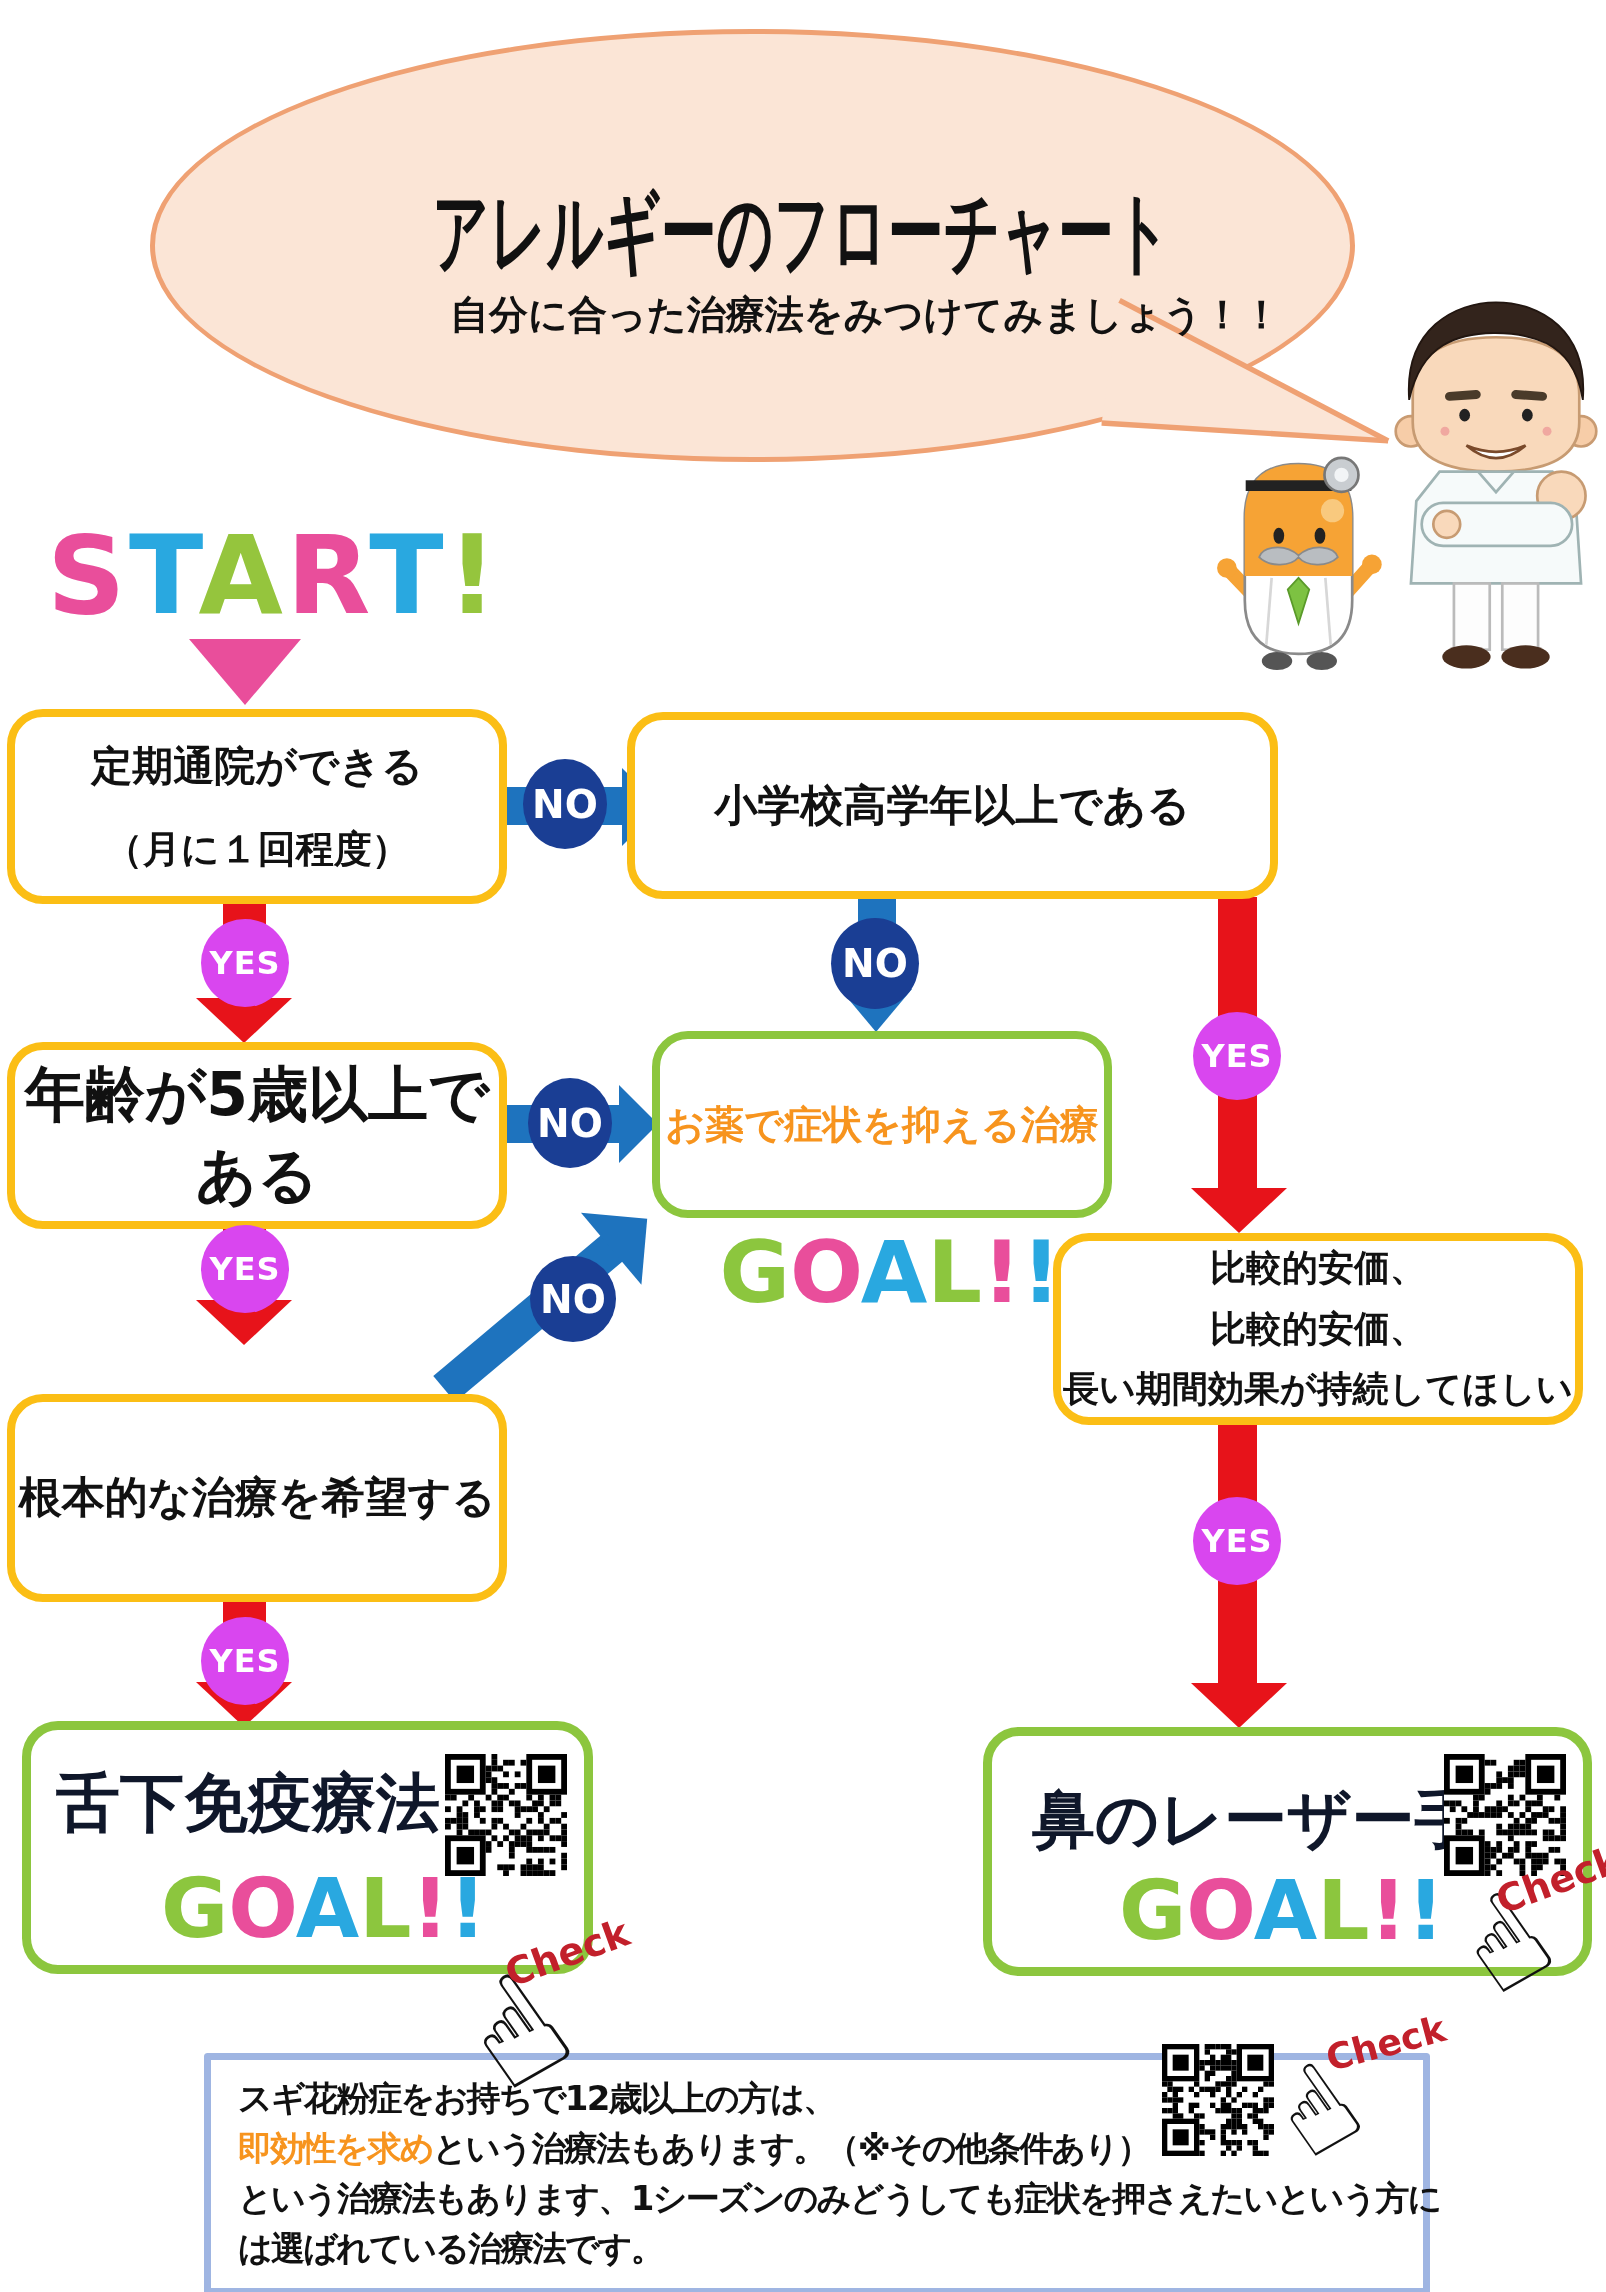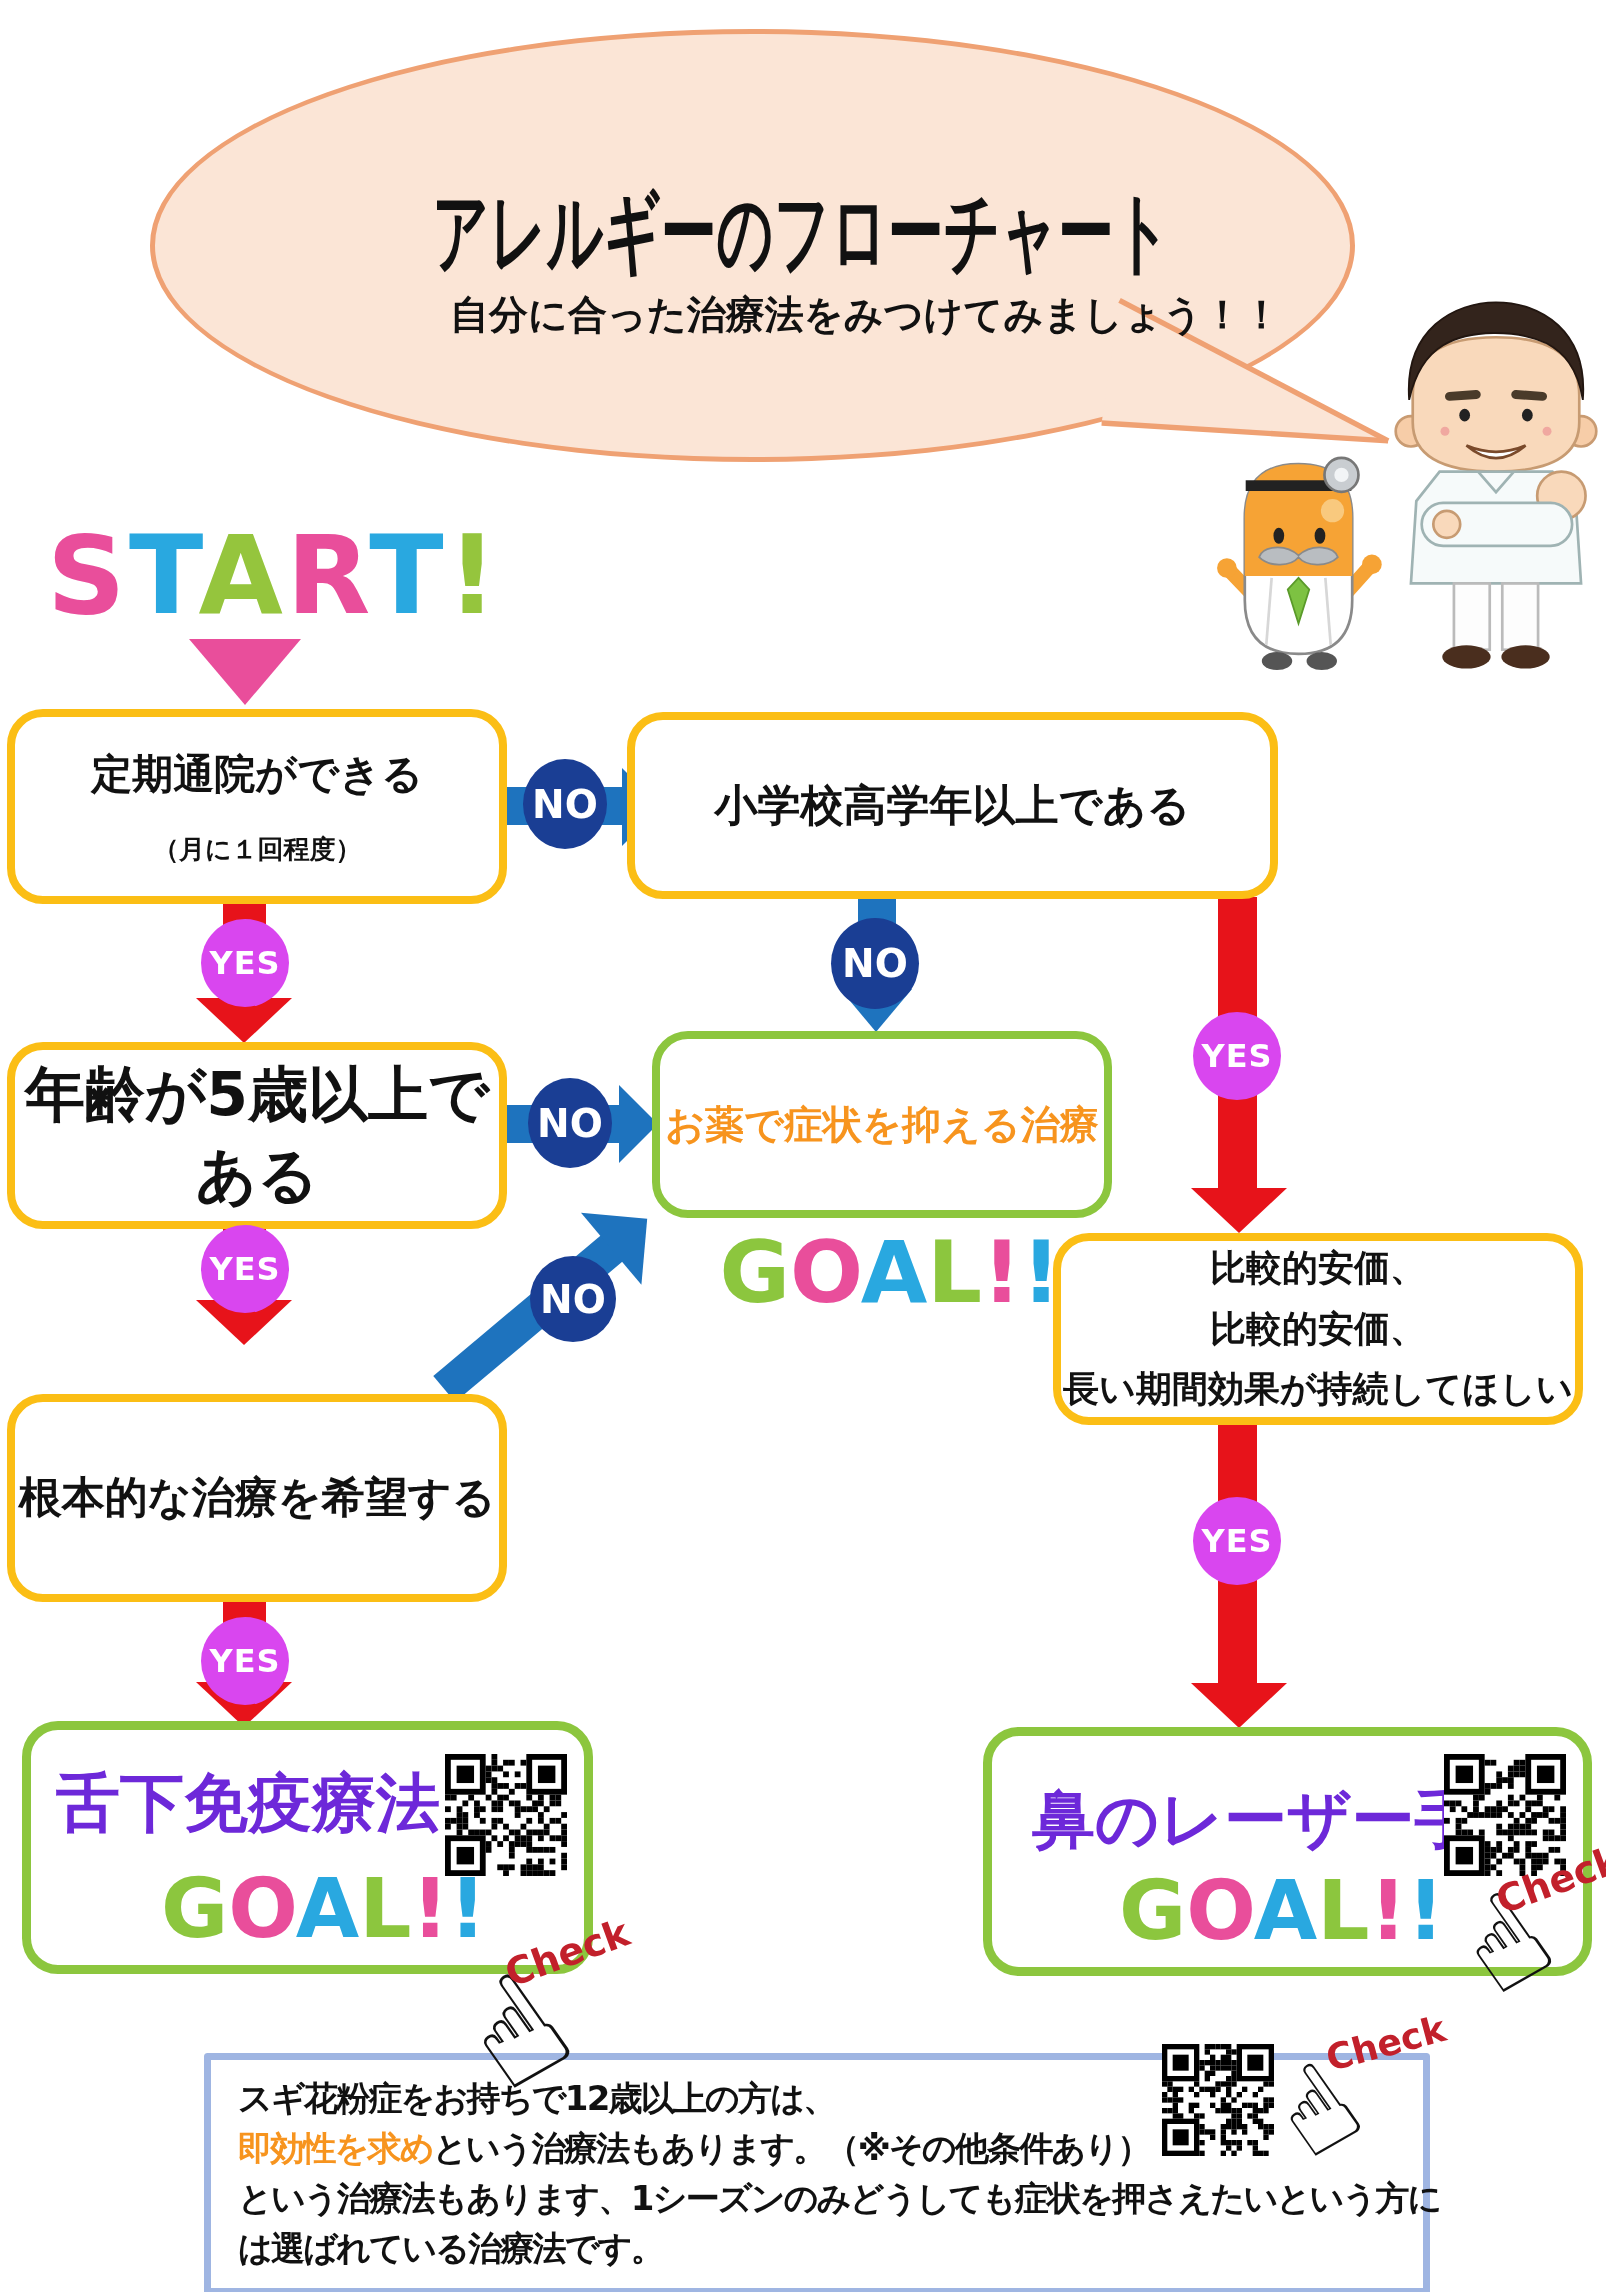--- a/index.html
+++ b/index.html
@@ -19,21 +19,21 @@
   
   .start{left:47px;top:521px;font-size:109px;letter-spacing:3.6px;line-height:1;}
   .start-tri{left:189px;top:639px;width:0;height:0;border-left:56px solid transparent;
              border-right:56px solid transparent;border-top:66px solid #E94E9B;}
 
   
   .qbox{border:8px solid #FBBE15;border-radius:36px;background:#fff;display:flex;
         flex-direction:column;align-items:center;justify-content:center;text-align:center;z-index:4;}
   .gbox{border-color:#8CC63E;}
   .q1{left:7.2px;top:709px;width:484px;height:179px;gap:30px;}
-  .q1 .l1{font-size:41px;} .q1 .l2{font-size:26px;}
+  .q1 .l1{font-size:41px;} .q1 .l2{font-size:38px;}
   .q2{left:627px;top:712px;width:635px;height:171px;font-size:43px;}
   .q3{left:7.2px;top:1042px;width:484px;height:171px;font-size:60px;}
   .q4{left:7.2px;top:1394px;width:484px;height:192px;font-size:43px;}
   .qmed{left:652px;top:1031px;width:444px;height:171px;font-size:39px;color:#F7941E;}
   .qfast{left:1053px;top:1233px;width:514px;height:176px;font-size:36px;gap:11.6px;}
   .goalL{left:22.4px;top:1721px;width:553px;height:235px;border-width:9px;}
   .goalR{left:983px;top:1727px;width:591px;height:231px;border-width:9px;}
 
   
   .band{background:#E7131A;z-index:3;}
@@ -50,21 +50,21 @@
         border-top:47px solid transparent;border-bottom:47px solid transparent;border-left:47px solid #1E73BE;}
 
   
   .badge{border-radius:50%;color:#fff;display:flex;align-items:center;justify-content:center;
          z-index:5;line-height:1;}
   .badge.no{background:#1A3E94;font-size:39px;}
   .badge.yes{background:#d946ef;font-size:32px;letter-spacing:0.9px;}
 
   
   .goal-word{z-index:6;text-align:center;font-size:86px;line-height:1;white-space:nowrap;}
-  .goal-title{z-index:6;color:#6d28d9;white-space:nowrap;line-height:1;}
+  .goal-title{z-index:6;color:#0f172a;white-space:nowrap;line-height:1;}
   .qr{z-index:7;}
   .hand{z-index:8;color:#111;line-height:1;}
   .check{z-index:9;color:#C2202B;font-size:38px;line-height:1;}
 
   
   .note{left:204px;top:2053px;width:1185px;height:215px;border:7.2px solid #9FB5E2;border-radius:3.6px;
         background:#fff;z-index:4;padding:12.5px 0 0 27px;box-sizing:content-box;}
   .note p{margin:0;font-size:34px;letter-spacing:-1.8px;line-height:50px;white-space:nowrap;}
   .note .hl{color:#F7941E;}
 

